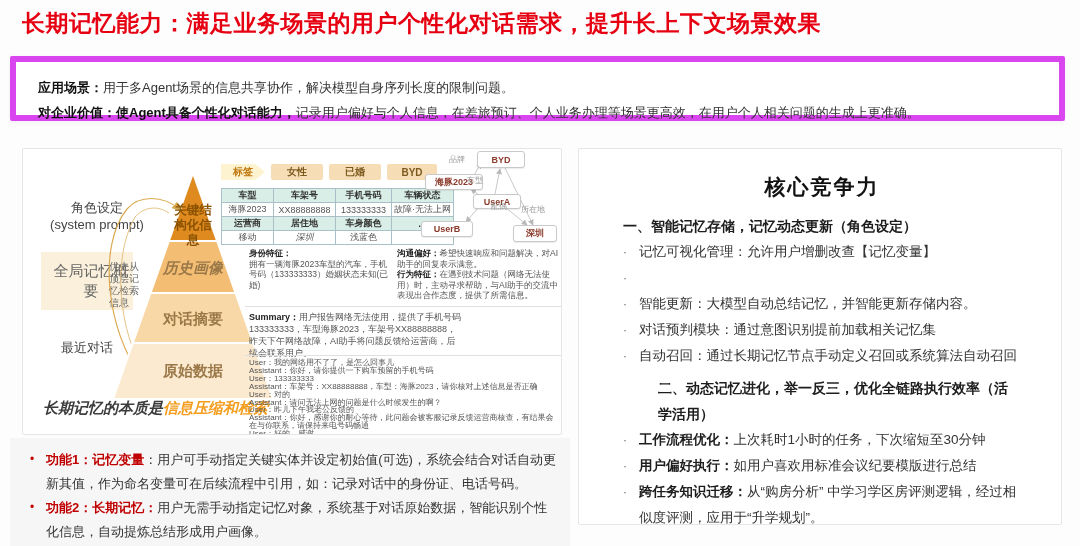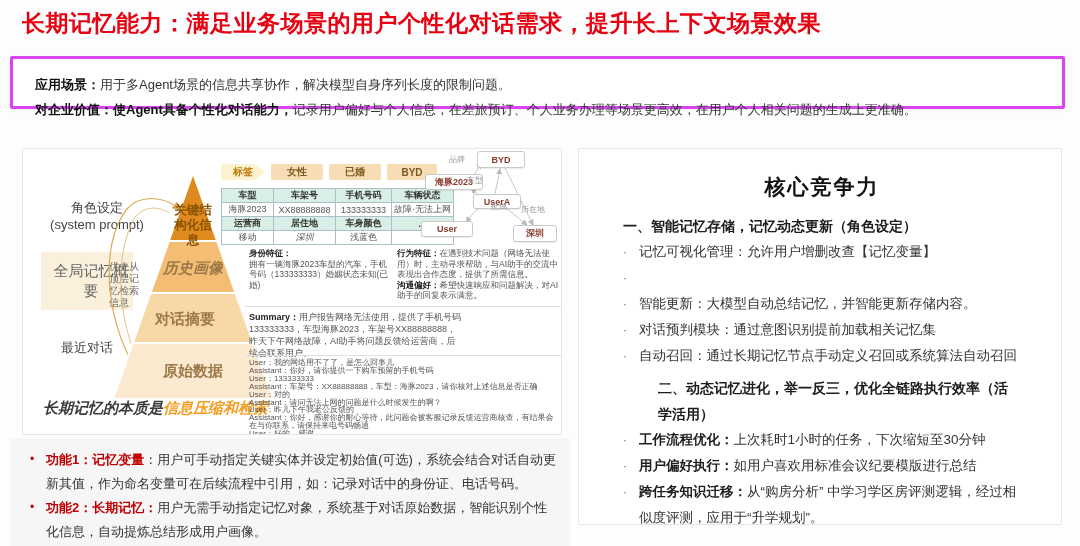--- a/index.html
+++ b/index.html
@@ -4,22 +4,22 @@
 <style>
   html,body{margin:0;padding:0;background:#f2f3f4;}
   .page{position:relative;width:1080px;height:546px;background:#fdfdfd;overflow:hidden;
         font-family:"Liberation Sans","DejaVu Sans",sans-serif;color:#333;}
   .abs{position:absolute;}
 
   
   .slide-title{position:absolute;left:22px;top:8px;font-size:23px;font-weight:800;color:#e60012;letter-spacing:.5px;}
 
   
-  .intro-box{position:absolute;left:10px;top:56px;width:1055px;height:53px;background:#fff;
-             border:3px solid #d946ef;border-radius:2px;box-shadow:0 1px 4px rgba(0,0,0,.06);
+  .intro-box{position:absolute;left:10px;top:56px;width:1055px;height:65px;background:#fff;
+             border:6px solid #d946ef;border-radius:2px;box-shadow:0 1px 4px rgba(0,0,0,.06);
              padding:13px 22px;box-sizing:border-box;}
   .intro-line{font-size:13px;line-height:25px;color:#333;white-space:nowrap;}
   .intro-line b{color:#111;}
 
   
   .left-panel{position:absolute;left:22px;top:148px;width:538px;height:285px;background:#fff;
               border:1px solid #e6e6e6;border-radius:2px;overflow:hidden;}
   .right-panel{position:absolute;left:578px;top:148px;width:484px;height:377px;background:#fff;
                border:1px solid #e6e6e6;border-radius:2px;box-sizing:border-box;padding:24px 40px 0 44px;}
 
@@ -111,21 +111,21 @@
     </svg>
 
     <svg class="abs" style="left:88px;top:22px;" width="164" height="230">
       <polygon points="82,2 106.1,70 57.9,70" fill="#df8a1e" stroke="#fff" stroke-width="2"></polygon>
       <polygon points="57.9,70 106.1,70 124.5,122 39.5,122" fill="#f4bd74" stroke="#fff" stroke-width="2"></polygon>
       <polygon points="39.5,122 124.5,122 142.2,172 21.8,172" fill="#f8d8a6" stroke="#fff" stroke-width="2"></polygon>
       <polygon points="21.8,172 142.2,172 162,228 2,228" fill="#fbead0" stroke="#fff" stroke-width="2"></polygon>
     </svg>
     <div class="pyr-label pyr-top" style="left:146px;top:54px;width:48px;">关键结构化信息</div>
     <div class="pyr-label pyr-mid" style="left:130px;top:110px;width:80px;font-style:italic;">历史画像</div>
-    <div class="pyr-label pyr-mid" style="left:122px;top:161px;width:80px;">对话摘要</div>
+    <div class="pyr-label pyr-mid" style="left:130px;top:161px;width:80px;">对话摘要</div>
     <div class="pyr-label pyr-mid" style="left:130px;top:213px;width:80px;">原始数据</div>
 
     <div class="abs caption" style="left:20px;top:250px;">
       <span>长期记忆的本质是</span><span class="hl">信息压缩和检索</span>
     </div>
 
     <div class="abs tag-arrow" style="left:198px;top:15px;width:44px;height:16px;">标签</div>
     <div class="abs tag-pill" style="left:248px;top:15px;width:52px;height:16px;">女性</div>
     <div class="abs tag-pill" style="left:306px;top:15px;width:52px;height:16px;">已婚</div>
     <div class="abs tag-pill" style="left:364px;top:15px;width:50px;height:16px;">BYD</div>
@@ -174,34 +174,34 @@
       <line x1="52" y1="28" x2="60" y2="14" stroke="#c9c9c9" stroke-width="1" marker-end="url(#garr)"></line>
       <line x1="74" y1="45" x2="79" y2="20" stroke="#c9c9c9" stroke-width="1" marker-end="url(#garr)"></line>
       <line x1="58" y1="46" x2="50" y2="40" stroke="#c9c9c9" stroke-width="1" marker-end="url(#garr)"></line>
       <line x1="58" y1="58" x2="45" y2="73" stroke="#c9c9c9" stroke-width="1" marker-end="url(#garr)"></line>
       <line x1="84" y1="58" x2="106" y2="76" stroke="#c9c9c9" stroke-width="1" marker-end="url(#garr)"></line>
       <line x1="84" y1="19" x2="112" y2="76" stroke="#c9c9c9" stroke-width="1" marker-end="url(#garr)"></line>
     </svg>
     <div class="gnode" style="left:454px;top:2px;width:46px;height:15px;">BYD</div>
     <div class="gnode" style="left:402px;top:25px;width:56px;height:14px;">海豚2023</div>
     <div class="gnode" style="left:450px;top:45px;width:46px;height:13px;">UserA</div>
-    <div class="gnode" style="left:398px;top:72px;width:50px;height:14px;">User</div>
+    <div class="gnode" style="left:398px;top:72px;width:50px;height:14px;">UserB</div>
     <div class="gnode" style="left:490px;top:76px;width:42px;height:15px;">深圳</div>
     <div class="glabel" style="left:426px;top:5px;">品牌</div>
     <div class="glabel" style="left:444px;top:26px;">车型</div>
     <div class="glabel" style="left:456px;top:52px;margin-left:12px;">配偶</div>
     <div class="glabel" style="left:498px;top:55px;">所在地</div>
 
     <div class="abs tblock" style="left:226px;top:99px;width:142px;">
       <b>身份特征：</b><br>
       <span>拥有一辆海豚2023车型的汽车，手机号码（133333333）婚姻状态未知(已婚)</span>
     </div>
     <div class="abs tblock" style="left:374px;top:99px;width:162px;">
+      <div><b>沟通偏好：</b><span>希望快速响应和问题解决，对AI助手的回复表示满意。</span></div>
       <div><b>行为特征：</b><span>在遇到技术问题（网络无法使用）时，主动寻求帮助，与AI助手的交流中表现出合作态度，提供了所需信息。</span></div>
-      <div><b>沟通偏好：</b><span>希望快速响应和问题解决，对AI助手的回复表示满意。</span></div>
     </div>
 
     <div class="abs sepline" style="left:222px;top:157px;width:316px;"></div>
 
     <div class="abs tblock" style="left:226px;top:162px;width:214px;font-size:9px;line-height:12px;">
       <b>Summary：</b><span>用户报告网络无法使用，提供了手机号码133333333，车型海豚2023，车架号XX88888888，昨天下午网络故障，AI助手将问题反馈给运营商，后续会联系用户。</span>
     </div>
 
     <div class="abs sepline" style="left:222px;top:206px;width:316px;"></div>
 

